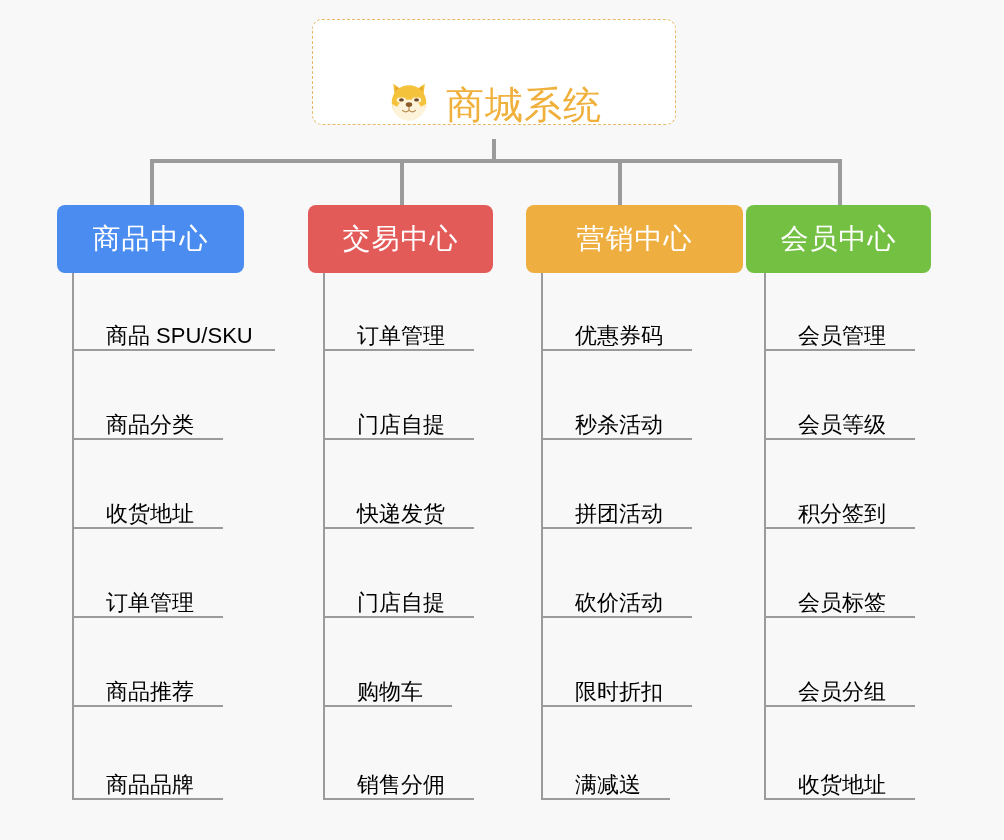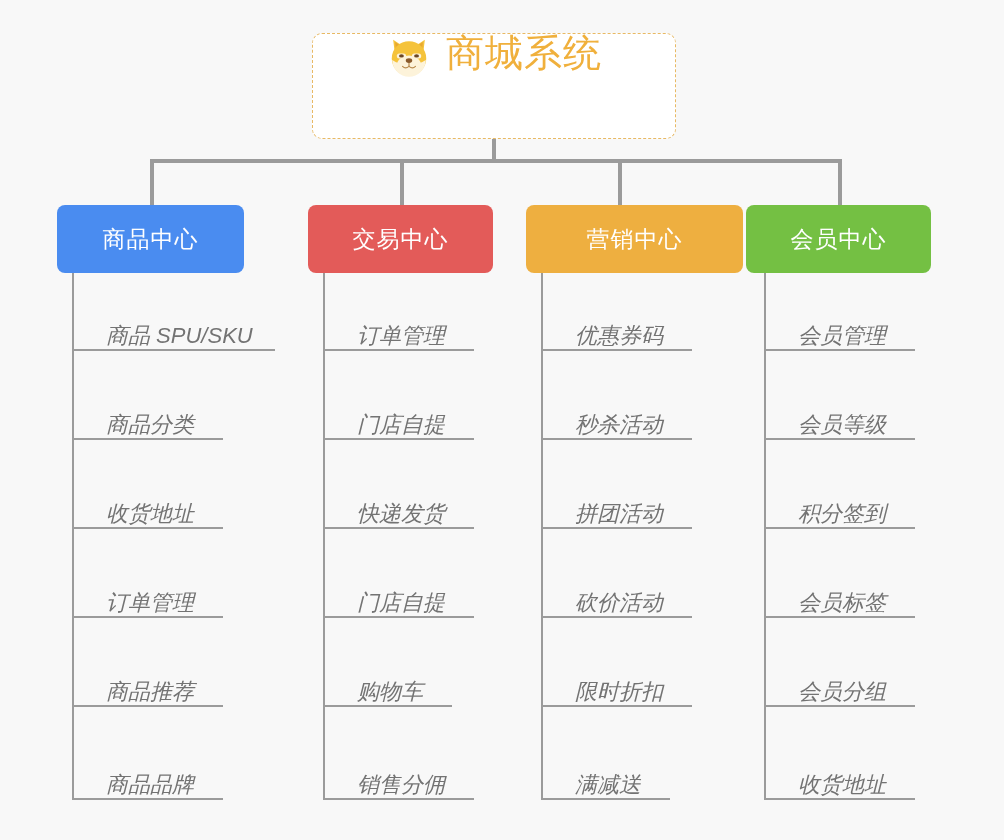--- a/index.html
+++ b/index.html
@@ -16,29 +16,29 @@
   #chart {
     position: relative;
     width: 1004px;
     height: 840px;
   }
 
   
   .root-node {
     position: absolute;
     left: 312px;
-    top: 33px;
+    top: 19px;
     width: 364px;
     height: 106px;
     box-sizing: border-box;
     background: #ffffff;
     border: 1px dashed #e8b964;
     border-radius: 10px;
     display: flex;
-    align-items: flex-start;
+    align-items: flex-end;
     justify-content: center;
     gap: 14px;
   }
   .root-emoji {
     width: 46px;
     height: 46px;
     flex: 0 0 auto;
     display: block;
   }
   .root-title {
@@ -68,21 +68,21 @@
     top: 0;
     height: 68px;
     border-radius: 8px;
     display: flex;
     align-items: center;
     justify-content: center;
     box-sizing: border-box;
   }
   .cat-header-label {
     color: #ffffff;
-    font-size: 23px;
+    font-size: 28px;
     letter-spacing: 1px;
     line-height: 1;
     white-space: nowrap;
   }
 
   
   .trunk {
     position: absolute;
     width: 2px;
     background: #9b9b9b;
@@ -92,24 +92,23 @@
   
   .leaf {
     position: absolute;
     height: 0;
   }
   .leaf-label {
     position: absolute;
     bottom: 4px;
     left: 34px;
     font-size: 22px;
-    color: #737373;
+    color: #000000;
     line-height: 1;
     white-space: nowrap;
-    font-style: italic;
   }
   .leaf-underline {
     position: absolute;
     bottom: 0;
     left: 0;
     height: 2px;
     background: #9b9b9b;
   }
 </style>
 </head>

